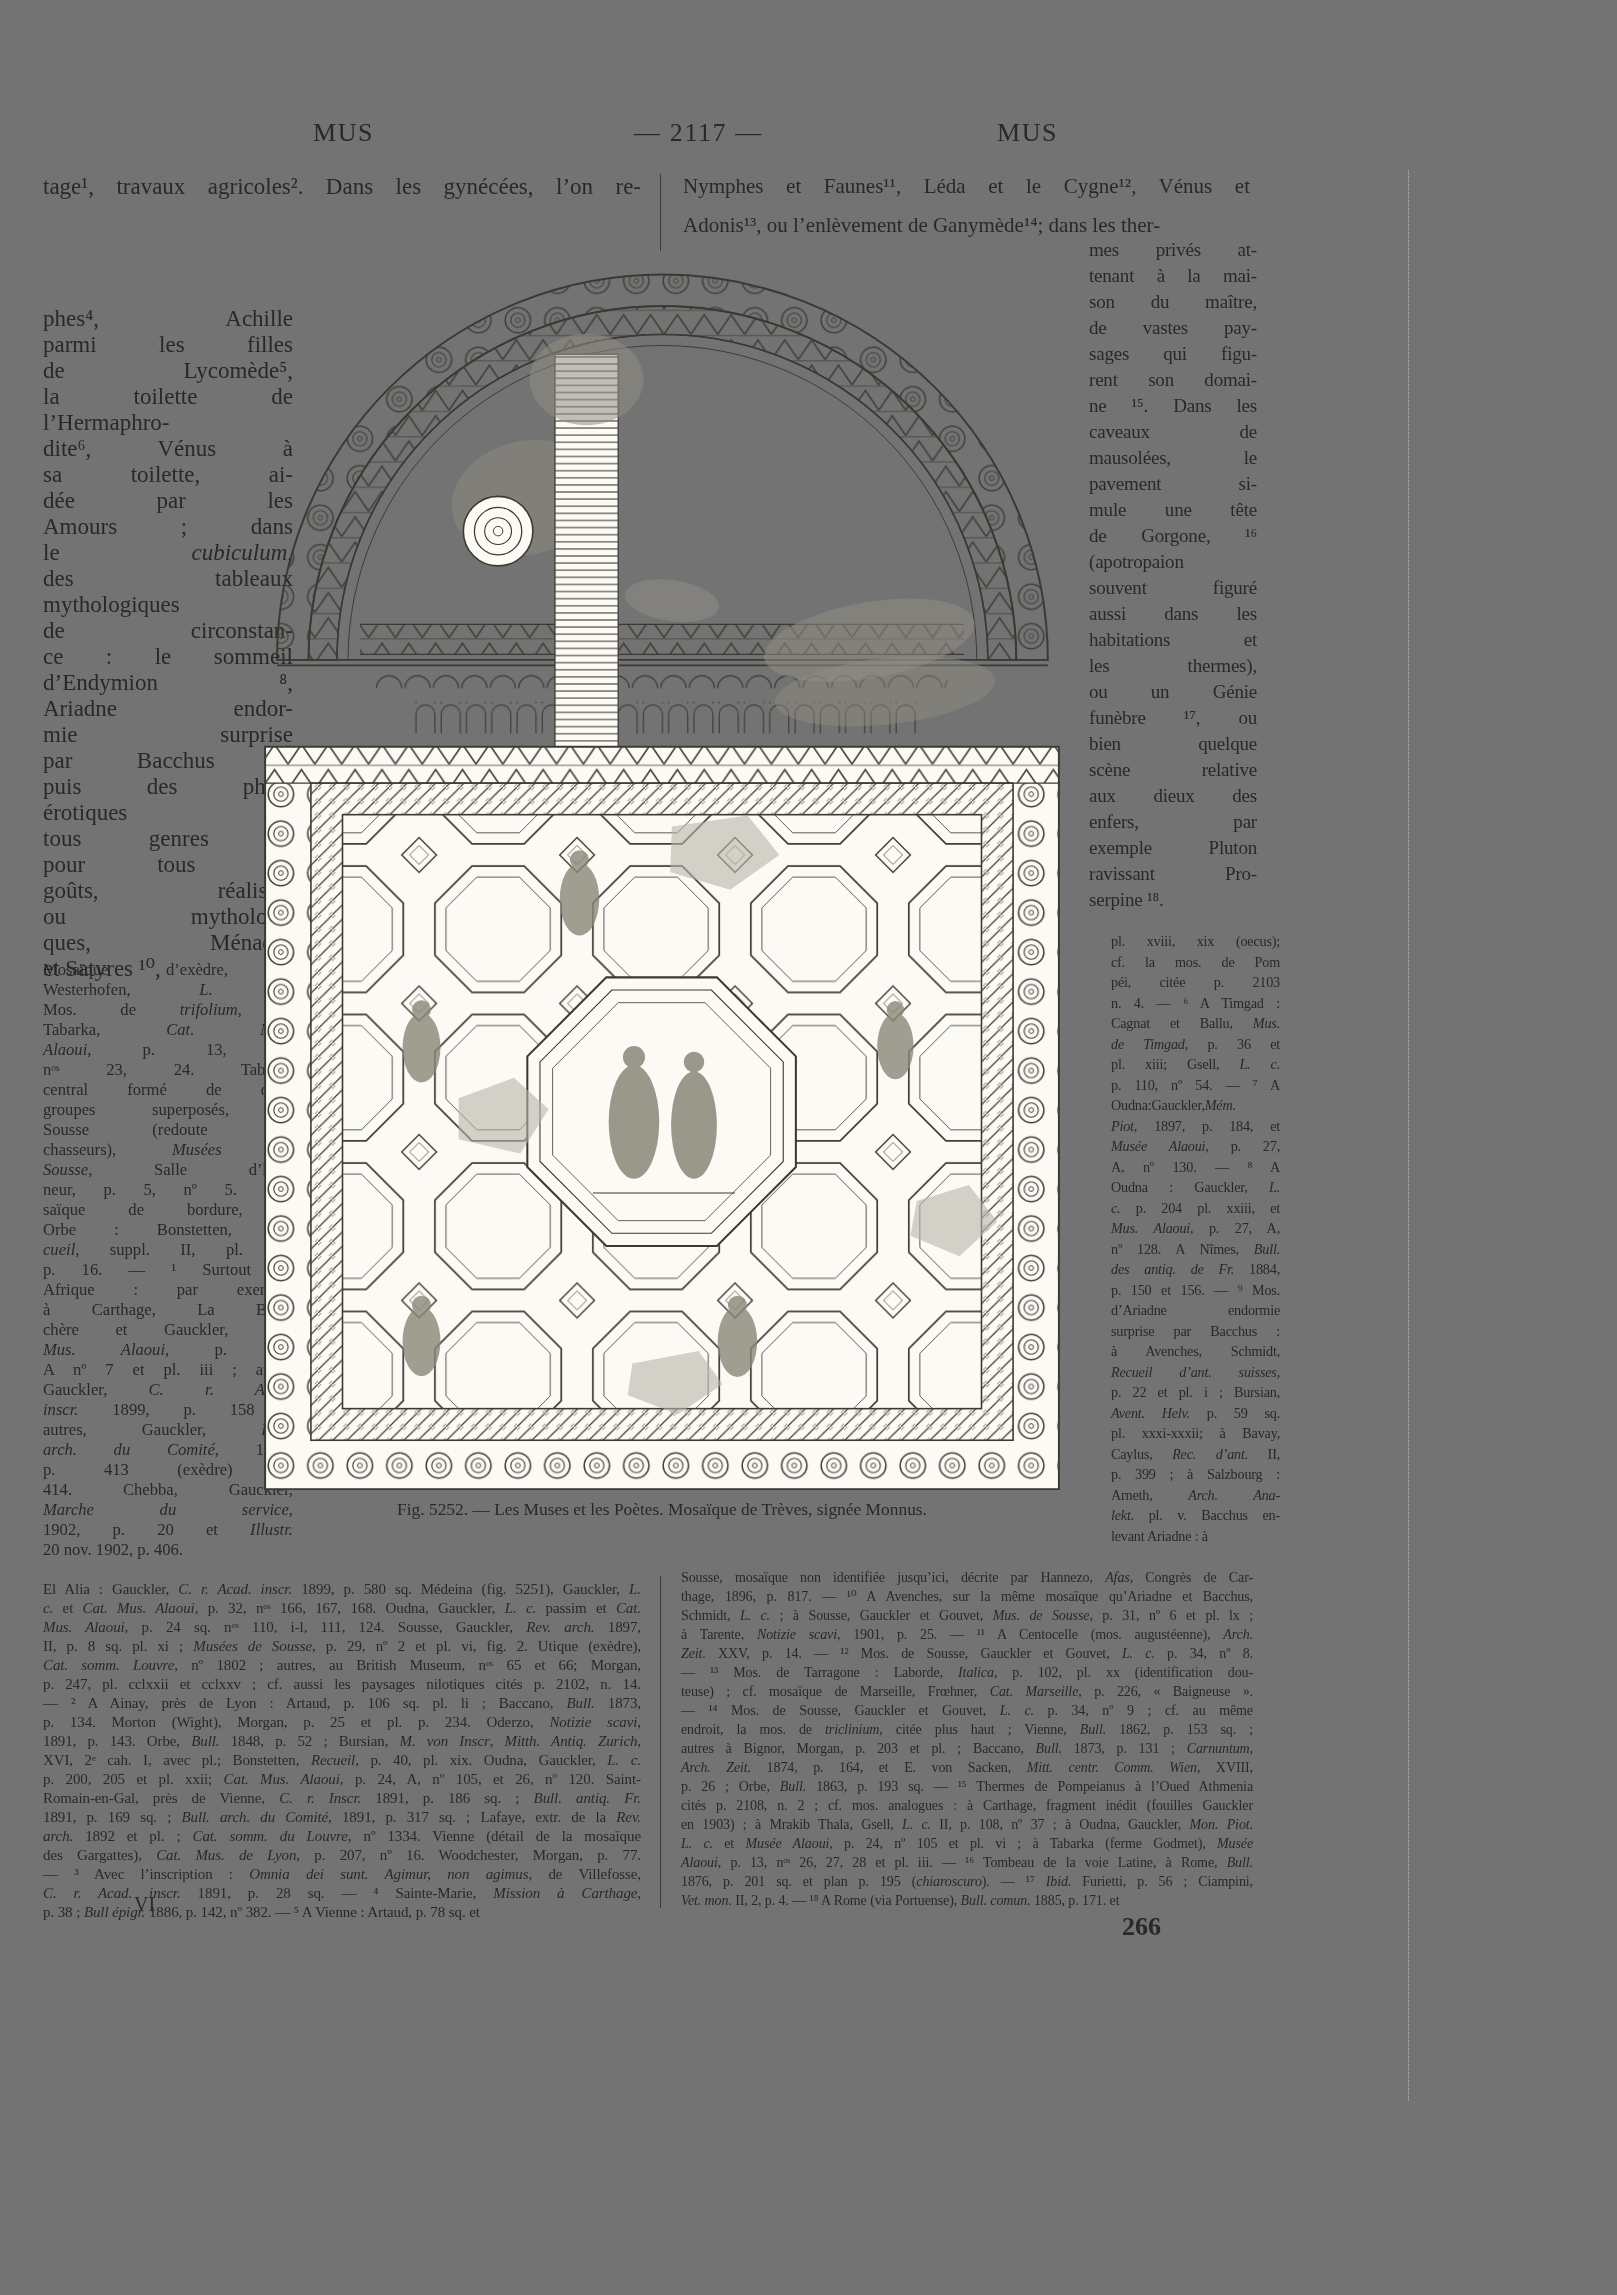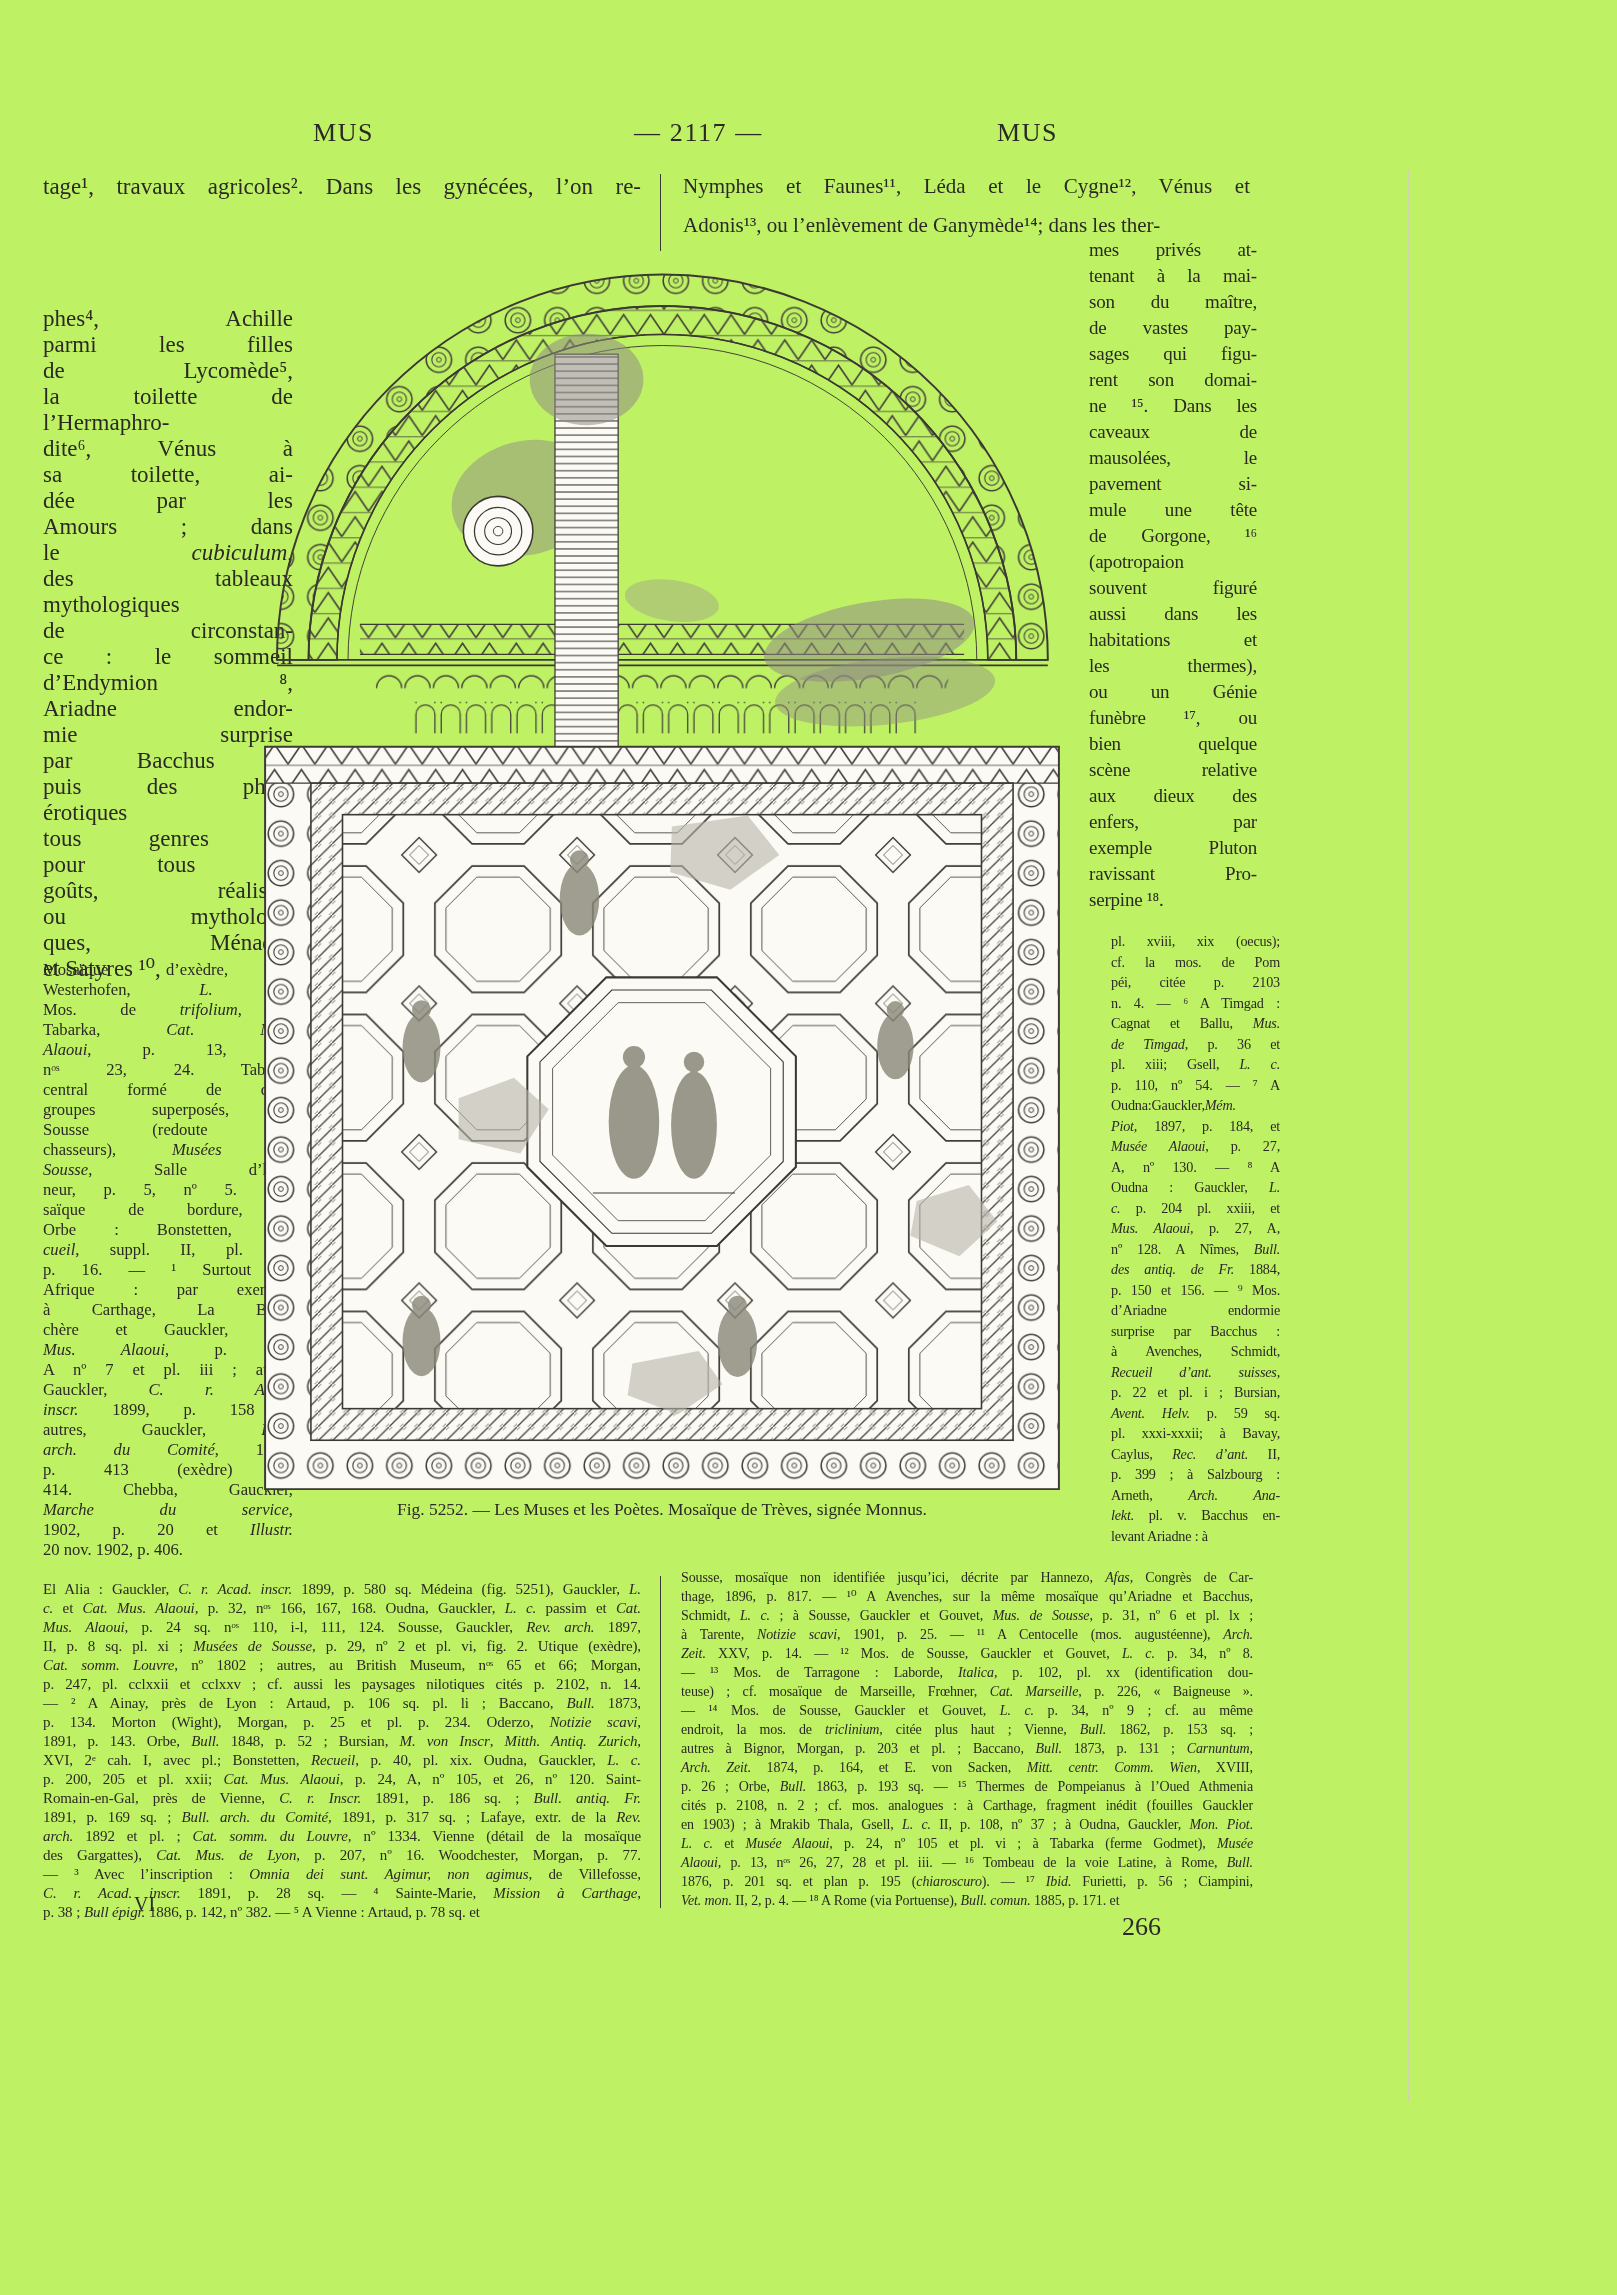--- a/index.html
+++ b/index.html
@@ -1,19 +1,19 @@
 <!DOCTYPE html>
 <html style="font-size:12.6px"><head>
 <meta charset="utf-8">
 <style>
   html,body{margin:0;padding:0;background:#e8e6e0;}
   .page{
     position:relative;
     width:1618px;height:2295px;
-    background:#bef264;
+    background:#737373;
     font-family:"Liberation Serif","DejaVu Serif",serif;
     color:#2b2925;
     overflow:hidden;
   }
   .hdr{position:absolute;top:118px;font-size:26px;letter-spacing:1.6px;}
   .hdr-left{left:292px;width:103px;text-align:center;}
   .hdr-center{left:592px;width:213px;text-align:center;}
   .hdr-right{left:976px;width:103px;text-align:center;}
 
   .block{position:absolute;}
@@ -33,21 +33,21 @@
 
   .fig{left:261px;top:261px;width:802px;height:1229px;}
   .fig svg{display:block;width:100%;height:100%;}
   .caption{left:261px;top:1499px;width:802px;text-align:center;font-size:17.4px;}
 
   .fnL{left:43px;top:1580px;width:598px;font-size:15px;line-height:19px;letter-spacing:-0.1px;}
   .fnR{left:681px;top:1568px;width:572px;font-size:14px;line-height:19px;letter-spacing:-0.1px;}
 
   .sig{position:absolute;font-size:20px;}
   .sig-vi{left:134px;top:1893px;}
-  .sig-num{left:1122px;top:1912px;font-size:26px;}
+  .sig-num{left:1122px;top:1912px;font-size:26px;font-weight:bold;}
 
   .page-edge{position:absolute;left:1408px;top:170px;height:1931px;border-left:1.6px dotted #c9c6bc;opacity:.8;}
   i{font-style:italic;}
 </style>
 </head>
 <body>
 
 <div class="page">
 
   <div class="hdr hdr-left">MUS</div>

